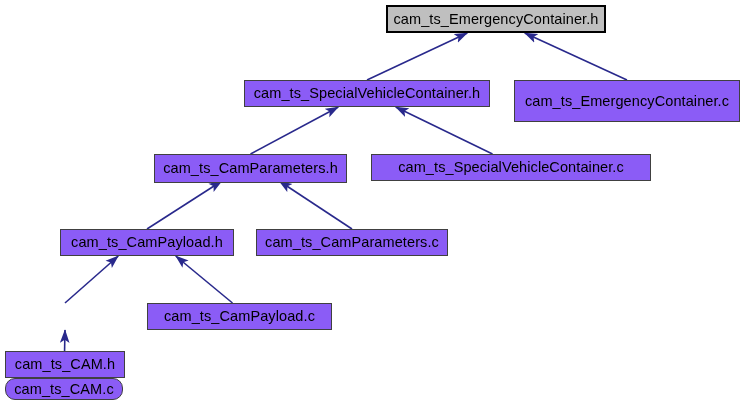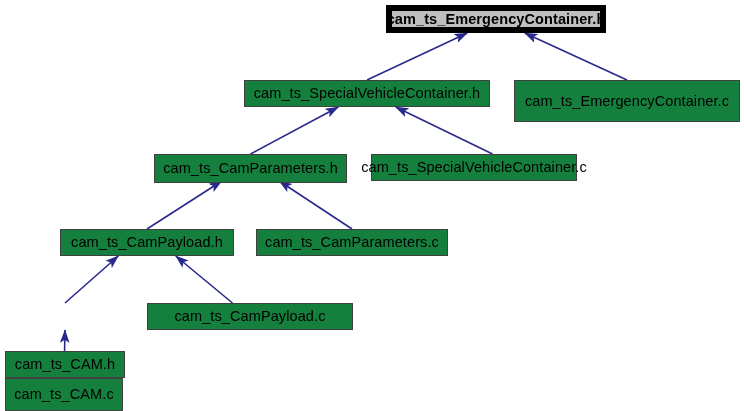--- a/index.html
+++ b/index.html
@@ -23,33 +23,33 @@
     top: 0;
     width: 744px;
     height: 411px;
   }
   .graph-node {
     position: absolute;
     box-sizing: border-box;
     display: flex;
     align-items: center;
     justify-content: center;
-    background: #15803d;
+    background: #8b5cf6;
     border: 1px solid #404040;
     color: #000000;
     font-size: 14.5px;
     line-height: 1;
     white-space: nowrap;
     letter-spacing: 0.1px;
     z-index: 2;
   }
   .graph-node.root-node {
     background: #bfbfbf;
-    border: 6px solid #000000;
-    font-weight: bold;
+    border: 2px solid #000000;
+    font-weight: normal;
   }
   .node-label {
     display: block;
     padding: 0 4px;
   }
 </style>
 </head>
 <body>
 
 <div id="graph-canvas">
@@ -79,33 +79,33 @@
       </div>
       <div class="graph-node" style="left: 244px; top: 80px; width: 246px; height: 27px;">
         <span class="node-label">cam_ts_SpecialVehicleContainer.h</span>
       </div>
       <div class="graph-node" style="left: 514px; top: 80px; width: 226px; height: 42px;">
         <span class="node-label">cam_ts_EmergencyContainer.c</span>
       </div>
       <div class="graph-node" style="left: 154px; top: 154px; width: 193px; height: 29px;">
         <span class="node-label">cam_ts_CamParameters.h</span>
       </div>
-      <div class="graph-node" style="left: 371px; top: 154px; width: 206px; height: 27px;">
+      <div class="graph-node" style="left: 371px; top: 154px; width: 280px; height: 27px;">
         <span class="node-label">cam_ts_SpecialVehicleContainer.c</span>
       </div>
       <div class="graph-node" style="left: 60px; top: 229px; width: 174px; height: 27px;">
         <span class="node-label">cam_ts_CamPayload.h</span>
       </div>
       <div class="graph-node" style="left: 256px; top: 229px; width: 192px; height: 27px;">
         <span class="node-label">cam_ts_CamParameters.c</span>
       </div>
       <div class="graph-node" style="left: 5px; top: 303px; width: 120px; height: 27px; margin-top: 48px;">
         <span class="node-label">cam_ts_CAM.h</span>
       </div>
-      <div class="graph-node" style="left: 147px; top: 303px; width: 206px; height: 27px;">
+      <div class="graph-node" style="left: 147px; top: 303px; width: 185px; height: 27px;">
         <span class="node-label">cam_ts_CamPayload.c</span>
       </div>
-      <div class="graph-node" style="left: 5px; top: 378px; width: 118px; height: 33px;">
+      <div class="graph-node" style="left: 5px; top: 378px; width: 118px; height: 22px; border-radius: 10px;">
         <span class="node-label">cam_ts_CAM.c</span>
       </div>
     </div>
 
 </div>
 
 </body></html>

